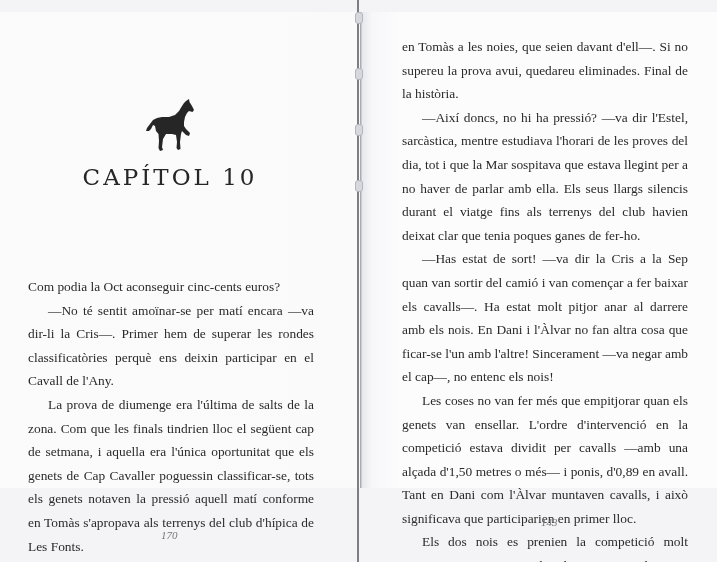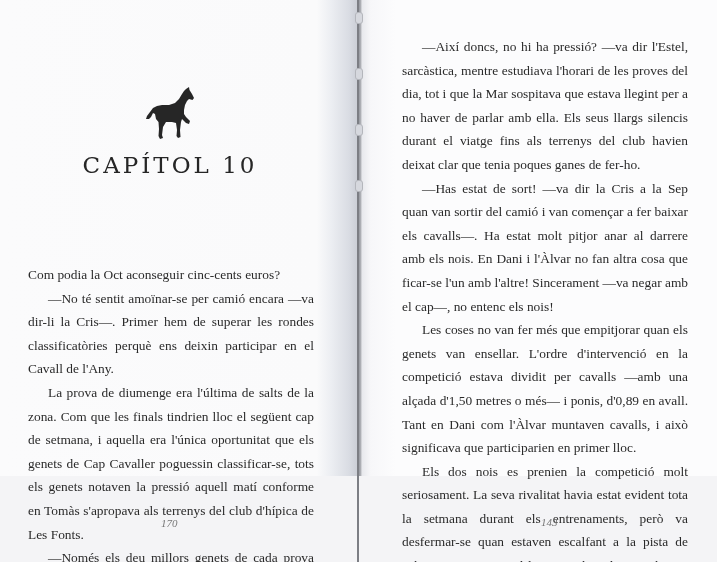--- a/index.html
+++ b/index.html
@@ -5,21 +5,21 @@
   html, body { margin: 0; padding: 0; }
   body {
     width: 717px; height: 562px; overflow: hidden;
     background: #f4f4f6;
     font-family: "Liberation Serif", "DejaVu Serif", serif;
     color: #2a2a2a;
     position: relative;
   }
   .spread { position: absolute; inset: 0; }
   .page {
-    position: absolute; top: 0; height: 476px;
+    position: absolute; top: 12px; height: 476px; padding-left: 48px;
   }
   .page-left {
     left: 0; width: 360px;
     background: linear-gradient(to right, #fbfbfc 0%, #fafafb 88%, #eceef2 92%, #d9dce3 97%, #c9ccd4 99.5%, #8d8f95 100%);
   }
   .page-right {
     left: 360px; width: 357px;
     background: linear-gradient(to right, #9a9ca2 0%, #e8e9ed 0.6%, #f7f7f9 3%, #fcfcfd 10%, #fcfcfd 100%);
   }
   .spine-line {
@@ -65,38 +65,39 @@
   <div class="page page-left">
     <div class="chapter-head">
       <svg class="horse" viewBox="0 0 56 56">
         <path fill="#262626" d="M44 3 L47 1 L47.5 4 L50 8 L52 12 L50.5 14 L47 13 L45 15 L43 19 L42 24 L42 28 L44 31 L46 33 L48 35 L47 38 L44 37 L42 35 L40 33 L39 36 L38 44 L38.5 51 L36 52 L34.5 50 L35 44 L34 37 L30 36 L24 36 L21 41 L20 49 L21 52 L18 53 L16.5 50 L17 43 L16.5 36 L14 33 L13 28 L11 27 L9 31 L7 33 L4 33 L5 30 L8 26 L11 22 L15 20 L20 19 L27 19 L33 17 L37 13 L40 8 L42 5 Z"></path>
       </svg>
       <div class="chapter-title">CAPÍTOL 10</div>
     </div>
 
     <div class="text text-left">
       <p class="noindent">Com podia la Oct aconseguir cinc-cents euros?</p>
-      <p>—No té sentit amoïnar-se per camió encara —va dir-li la Cris—. Primer hem de superar les rondes classificatòries perquè ens deixin participar en el Cavall de l'Any.</p>
+      <p>—No té sentit amoïnar-se per matí encara —va dir-li la Cris—. Primer hem de superar les rondes classificatòries perquè ens deixin participar en el Cavall de l'Any.</p>
       <p>La prova de diumenge era l'última de salts de la zona. Com que les finals tindrien lloc el següent cap de setmana, i aquella era l'única oportunitat que els genets de Cap Cavaller poguessin classificar-se, tots els genets notaven la pressió aquell matí conforme en Tomàs s'apropava als terrenys del club d'hípica de Les Fonts.</p>
       <p>—Només els deu millors genets de cada prova aconseguiran prou punts per a fer-se un forat en el Cavall de l'Any —va dir</p>
     </div>
 
     <div class="folio folio-left">170</div>
   </div>
 
   <div class="page page-right">
   </div>
 
   <div class="spine-line"></div>
   <div class="stitch" style="top:12px"></div>
   <div class="stitch" style="top:68px"></div>
   <div class="stitch" style="top:124px"></div>
   <div class="stitch" style="top:180px"></div>
 
   <div class="text text-right">
+    <p class="noindent">en Tomàs a les noies, que seien davant d'ell—. Si no supereu la prova avui, quedareu eliminades. Final de la història.</p>
     <p>—Així doncs, no hi ha pressió? —va dir l'Estel, sarcàstica, mentre estudiava l'horari de les proves del dia, tot i que la Mar sospitava que estava llegint per a no haver de parlar amb ella. Els seus llargs silencis durant el viatge fins als terrenys del club havien deixat clar que tenia poques ganes de fer-ho.</p>
     <p>—Has estat de sort! —va dir la Cris a la Sep quan van sortir del camió i van començar a fer baixar els cavalls—. Ha estat molt pitjor anar al darrere amb els nois. En Dani i l'Àlvar no fan altra cosa que ficar-se l'un amb l'altre! Sincerament —va negar amb el cap—, no entenc els nois!</p>
     <p>Les coses no van fer més que empitjorar quan els genets van ensellar. L'ordre d'intervenció en la competició estava dividit per cavalls —amb una alçada d'1,50 metres o més— i ponis, d'0,89 en avall. Tant en Dani com l'Àlvar muntaven cavalls, i això significava que participarien en primer lloc.</p>
     <p>Els dos nois es prenien la competició molt seriosament. La seva rivalitat havia estat evident tota la setmana durant els entrenaments, però va desfermar-se quan estaven escalfant a la pista de pràctiques. Havien col·locat un obstacle, unes barres encreuades pintades de blau i blanc, perquè els genets practiquessin el salt abans que els arribés el torn a la pista.</p>
   </div>
 
   <div class="folio folio-right">143</div>
 </div>
 
 </body></html>

